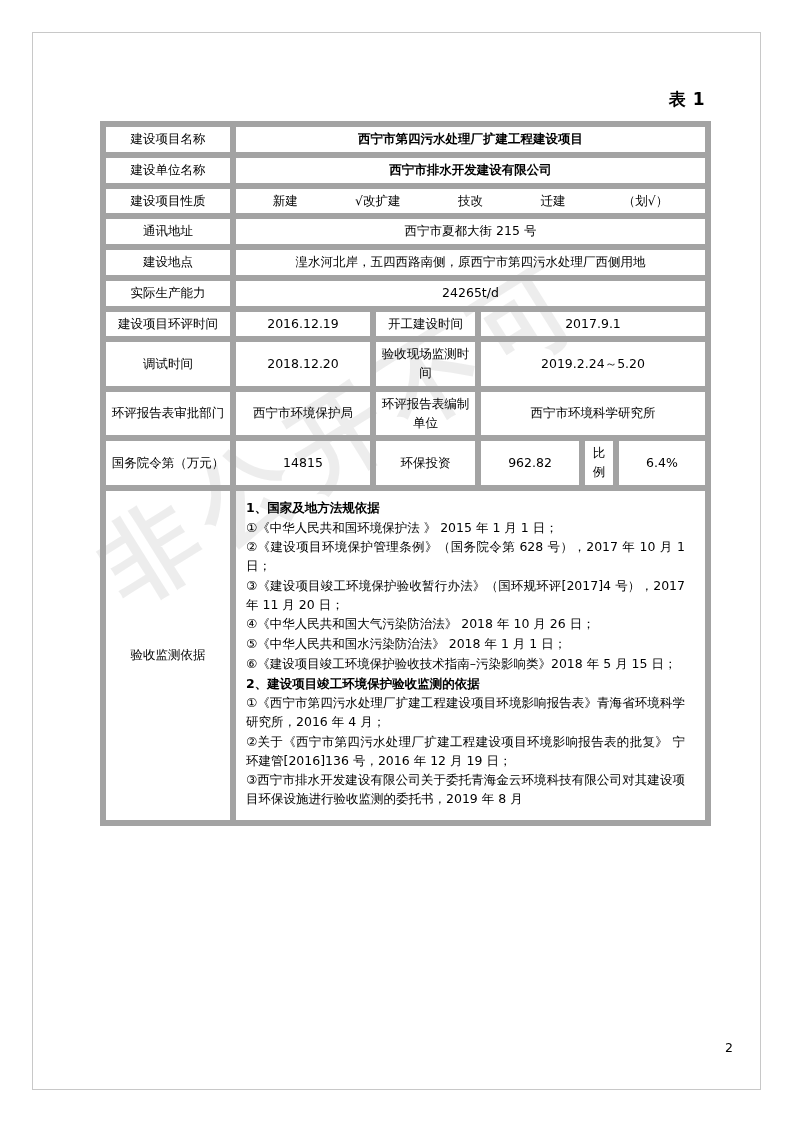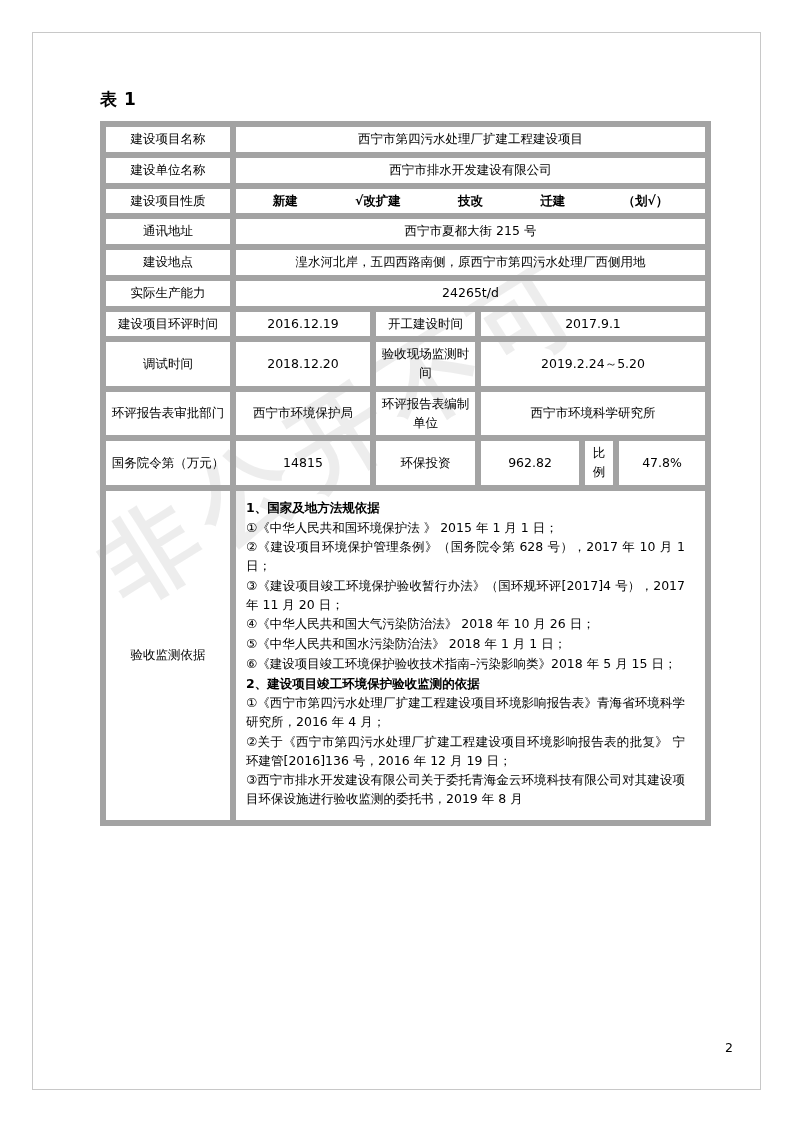--- a/index.html
+++ b/index.html
@@ -30,47 +30,47 @@
     left: 100px;
     top: 88px;
     width: 605px;
   }
   .table-label {
     font-size: 17px;
     font-weight: bold;
     color: #000;
     margin-bottom: 10px;
     letter-spacing: 0.5px;
+    text-align: right;
   }
   table.main {
     border-collapse: collapse;
     width: 605px;
     table-layout: fixed;
   }
   table.main td {
     border: 6px solid #a3a3a3;
     font-size: 12.5px;
     color: #000;
     text-align: center;
     vertical-align: middle;
     padding: 3px 2px;
     line-height: 1.5;
   }
   td.hdr {
     width: 130px;
   }
   td.bold {
-    font-weight: normal;
+    font-weight: bold;
   }
   .nature-row {
     display: flex;
     justify-content: space-around;
     align-items: center;
     padding: 0 6px;
-    font-weight: bold;
   }
   .nature-row span {
     white-space: nowrap;
   }
   .basis-cell {
     text-align: left !important;
     vertical-align: top !important;
     padding: 8px 10px 10px 10px !important;
     line-height: 1.95;
     font-size: 12.5px;
@@ -190,21 +190,21 @@
           <td>环评报告表编制单位</td>
           <td colspan="3">西宁市环境科学研究所</td>
         </tr>
 
         <tr>
           <td class="hdr">国务院令第（万元）</td>
           <td>14815</td>
           <td>环保投资</td>
           <td>962.82</td>
           <td class="ratio-label">比例</td>
-          <td class="ratio-val">47.8%</td>
+          <td class="ratio-val">6.4%</td>
         </tr>
 
         <tr>
           <td class="vlabel">验收监测依据</td>
           <td colspan="5" class="basis-cell">
             <p class="h">1、国家及地方法规依据</p>
             <p>①《中华人民共和国环境保护法 》 2015 年 1 月 1 日；</p>
             <p>②《建设项目环境保护管理条例》（国务院令第 628 号），2017 年 10 月 1 日；</p>
             <p>③《建设项目竣工环境保护验收暂行办法》（国环规环评[2017]4 号），2017 年 11 月 20 日；</p>
             <p>④《中华人民共和国大气污染防治法》 2018 年 10 月 26 日；</p>

